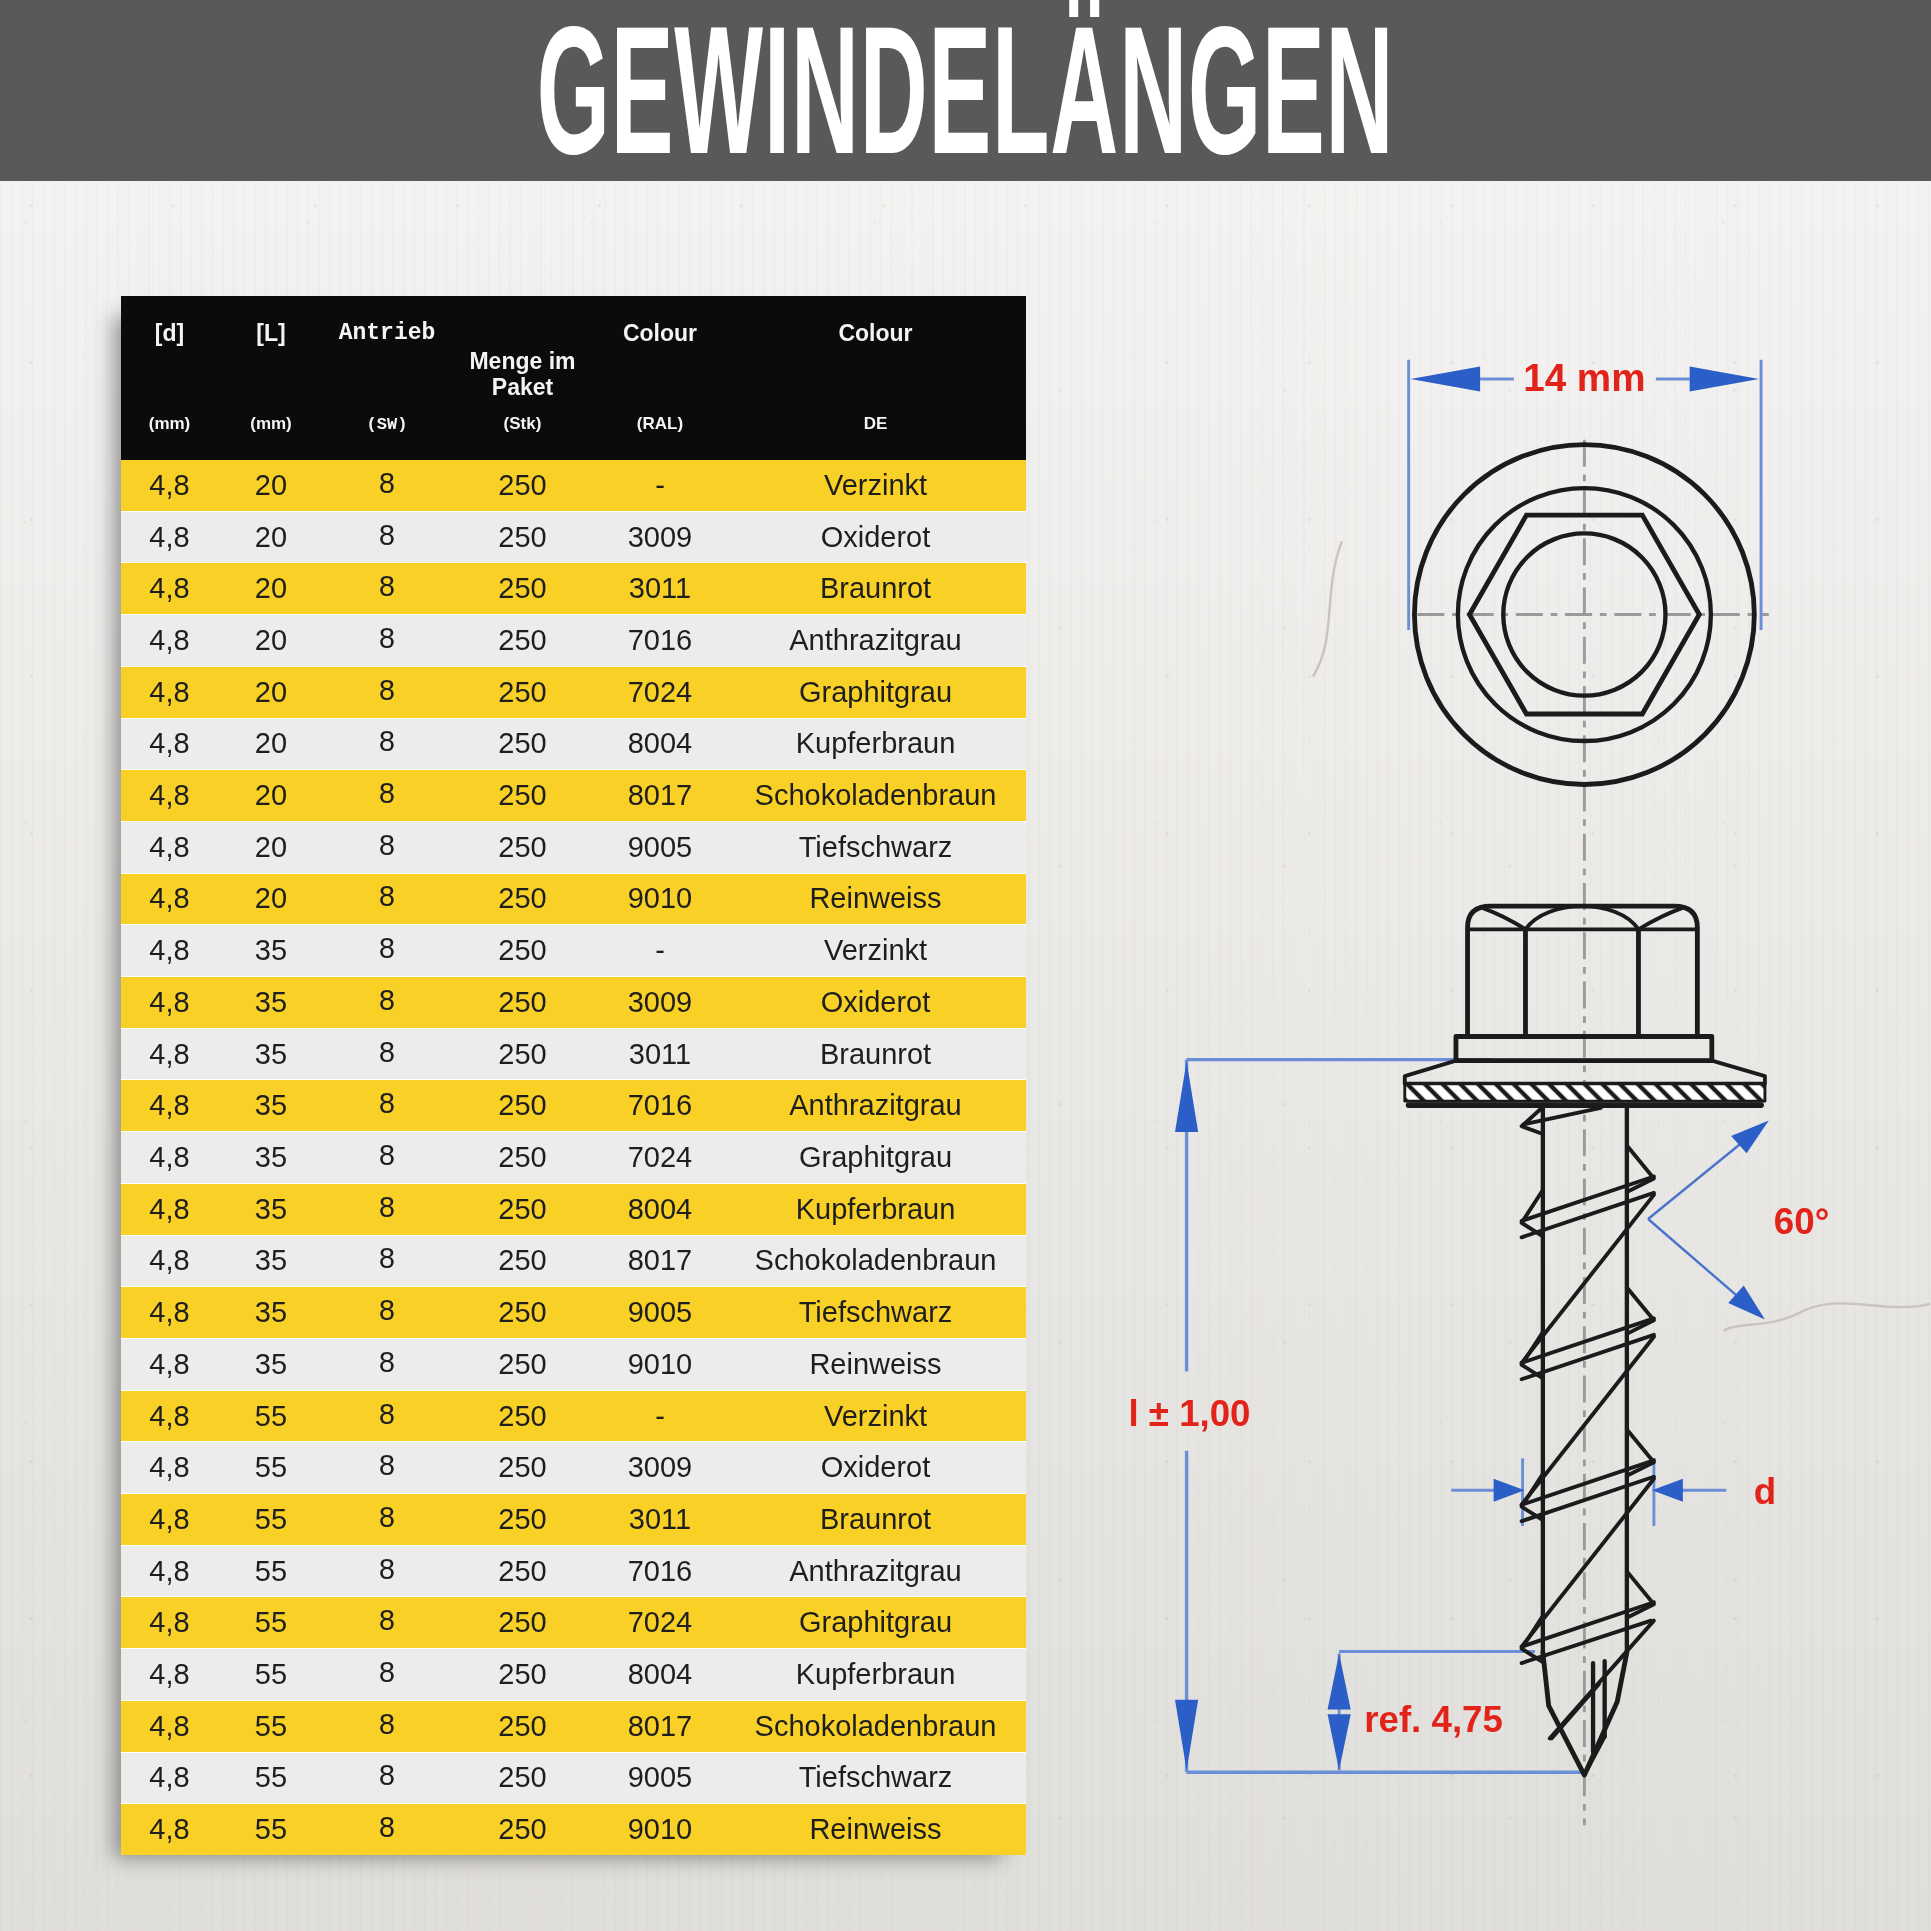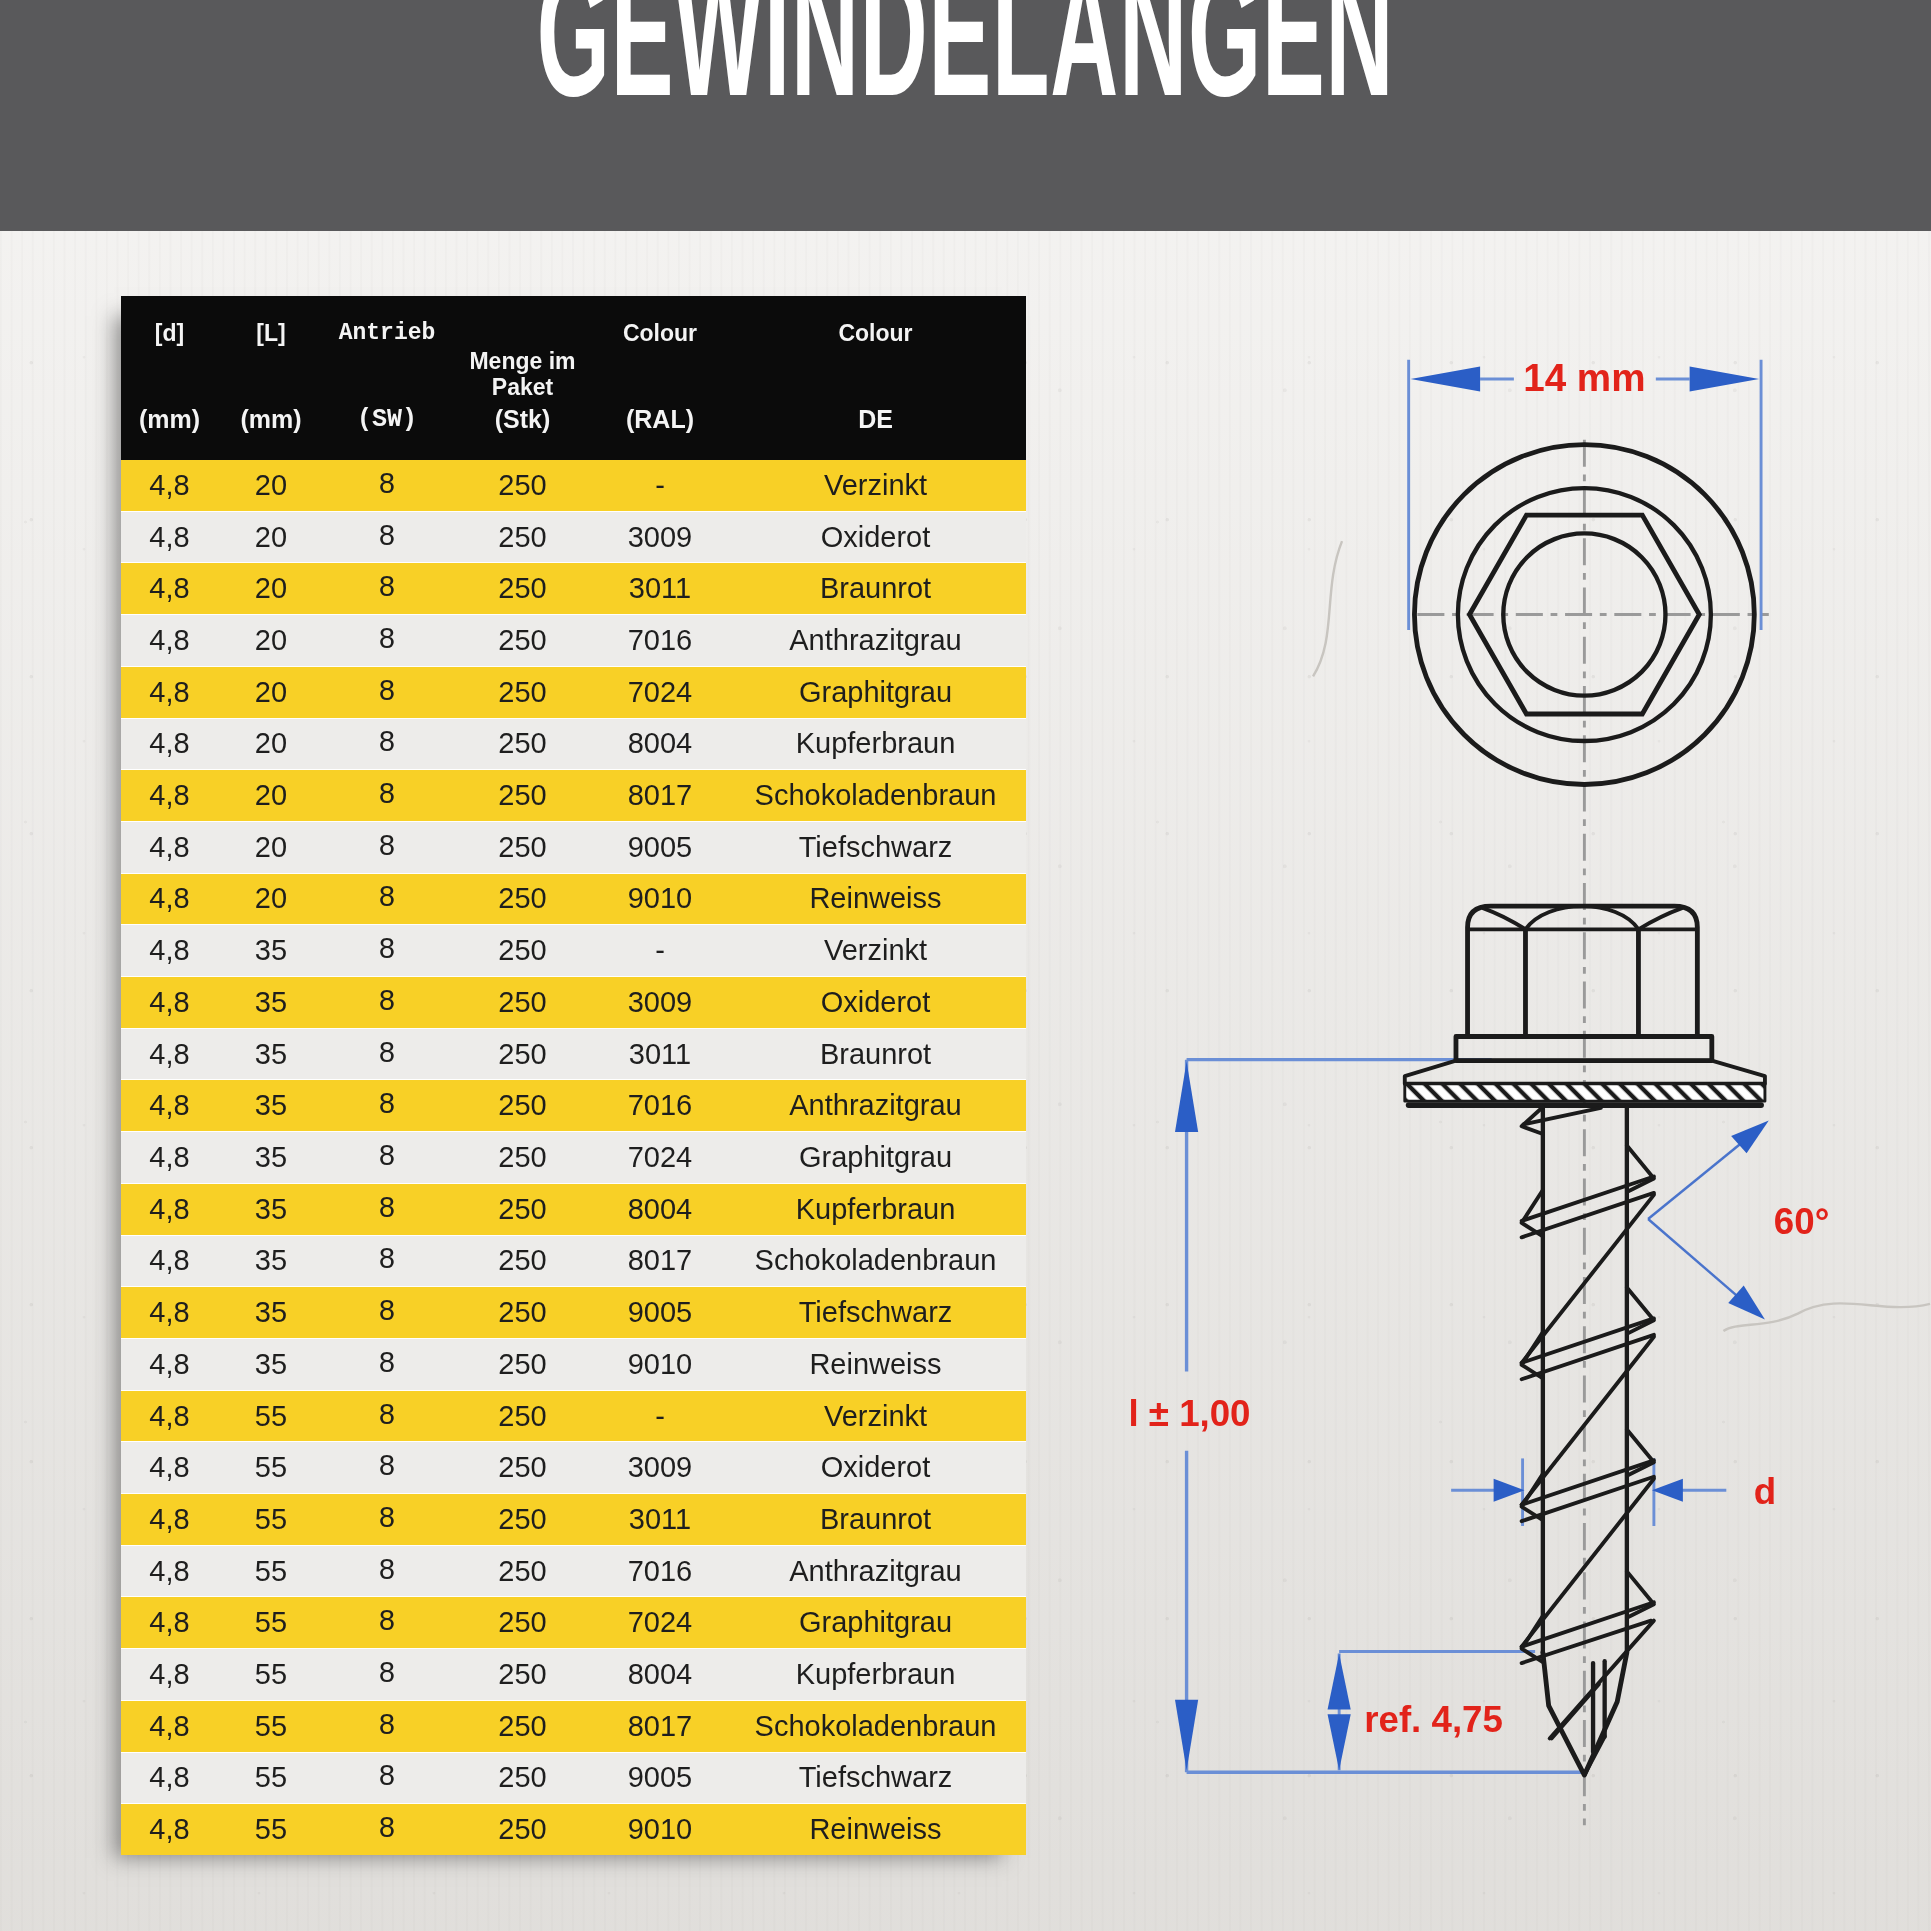--- a/index.html
+++ b/index.html
@@ -10,43 +10,43 @@
     background-image:
       radial-gradient(circle at 22% 31%, rgba(70,65,60,.07) 1.4px, transparent 2.1px),
       radial-gradient(circle at 71% 64%, rgba(70,65,60,.06) 1.6px, transparent 2.3px),
       radial-gradient(circle at 48% 86%, rgba(70,65,60,.05) 1.1px, transparent 1.7px),
       radial-gradient(circle at 9% 74%, rgba(70,65,60,.05) 1.2px, transparent 1.8px),
       linear-gradient(90deg, rgba(90,85,80,.025) 0 1.9px, transparent 1.9px 8.7px),
       linear-gradient(180deg, rgba(255,255,255,.5), rgba(190,188,184,.25));
     background-size:142px 157px, 225px 238px, 175px 192px, 283px 300px, 10.6px 100%, 100% 100%;
   }
   .top-band{
-    position:absolute;left:0;top:0;width:1931px;height:231px;
-    background:#59595B;display:flex;justify-content:center;
+    position:absolute;left:0;top:0;width:1931px;height:181px;
+    background:#59595B;display:flex;align-items:center;justify-content:center;
   }
   .main-title{
     color:#FFFFFF;font-weight:900;font-size:112px;letter-spacing:1px;
     transform:scale(0.84,1.62);transform-origin:center center;white-space:nowrap;
   }
   
   .spec-table{
     position:absolute;left:121px;top:296px;width:905px;height:1559px;
     box-shadow:-15.4px 11.6px 19.3px -8.7px rgba(55,55,55,.5);
     display:flex;flex-direction:column;
   }
   .thead{
     height:164px;background:#0B0B0B;color:#F4F4F4;
     display:flex;flex-direction:row;flex:0 0 164px;
   }
   .th{
     display:flex;flex-direction:column;justify-content:space-between;
     align-items:center;text-align:center;padding:25px 0 26px 0;box-sizing:border-box;
   }
   .th .lbl{font-size:23px;font-weight:bold;line-height:1.12;}
-  .th .unit{font-size:25px;font-weight:bold;}
+  .th .unit{font-size:17px;font-weight:bold;}
   .tbody{
     flex:1 1 auto;display:flex;flex-direction:column;background:#FFFFFF;row-gap:1px;
   }
   .tr{
     flex:1 1 0;display:flex;flex-direction:row;align-items:center;background:#EDECEA;
   }
   .tr.alt-yellow{background:#F8D026;}
   .td{
     text-align:center;font-size:29px;color:#1E1E1E;letter-spacing:0px;
   }

